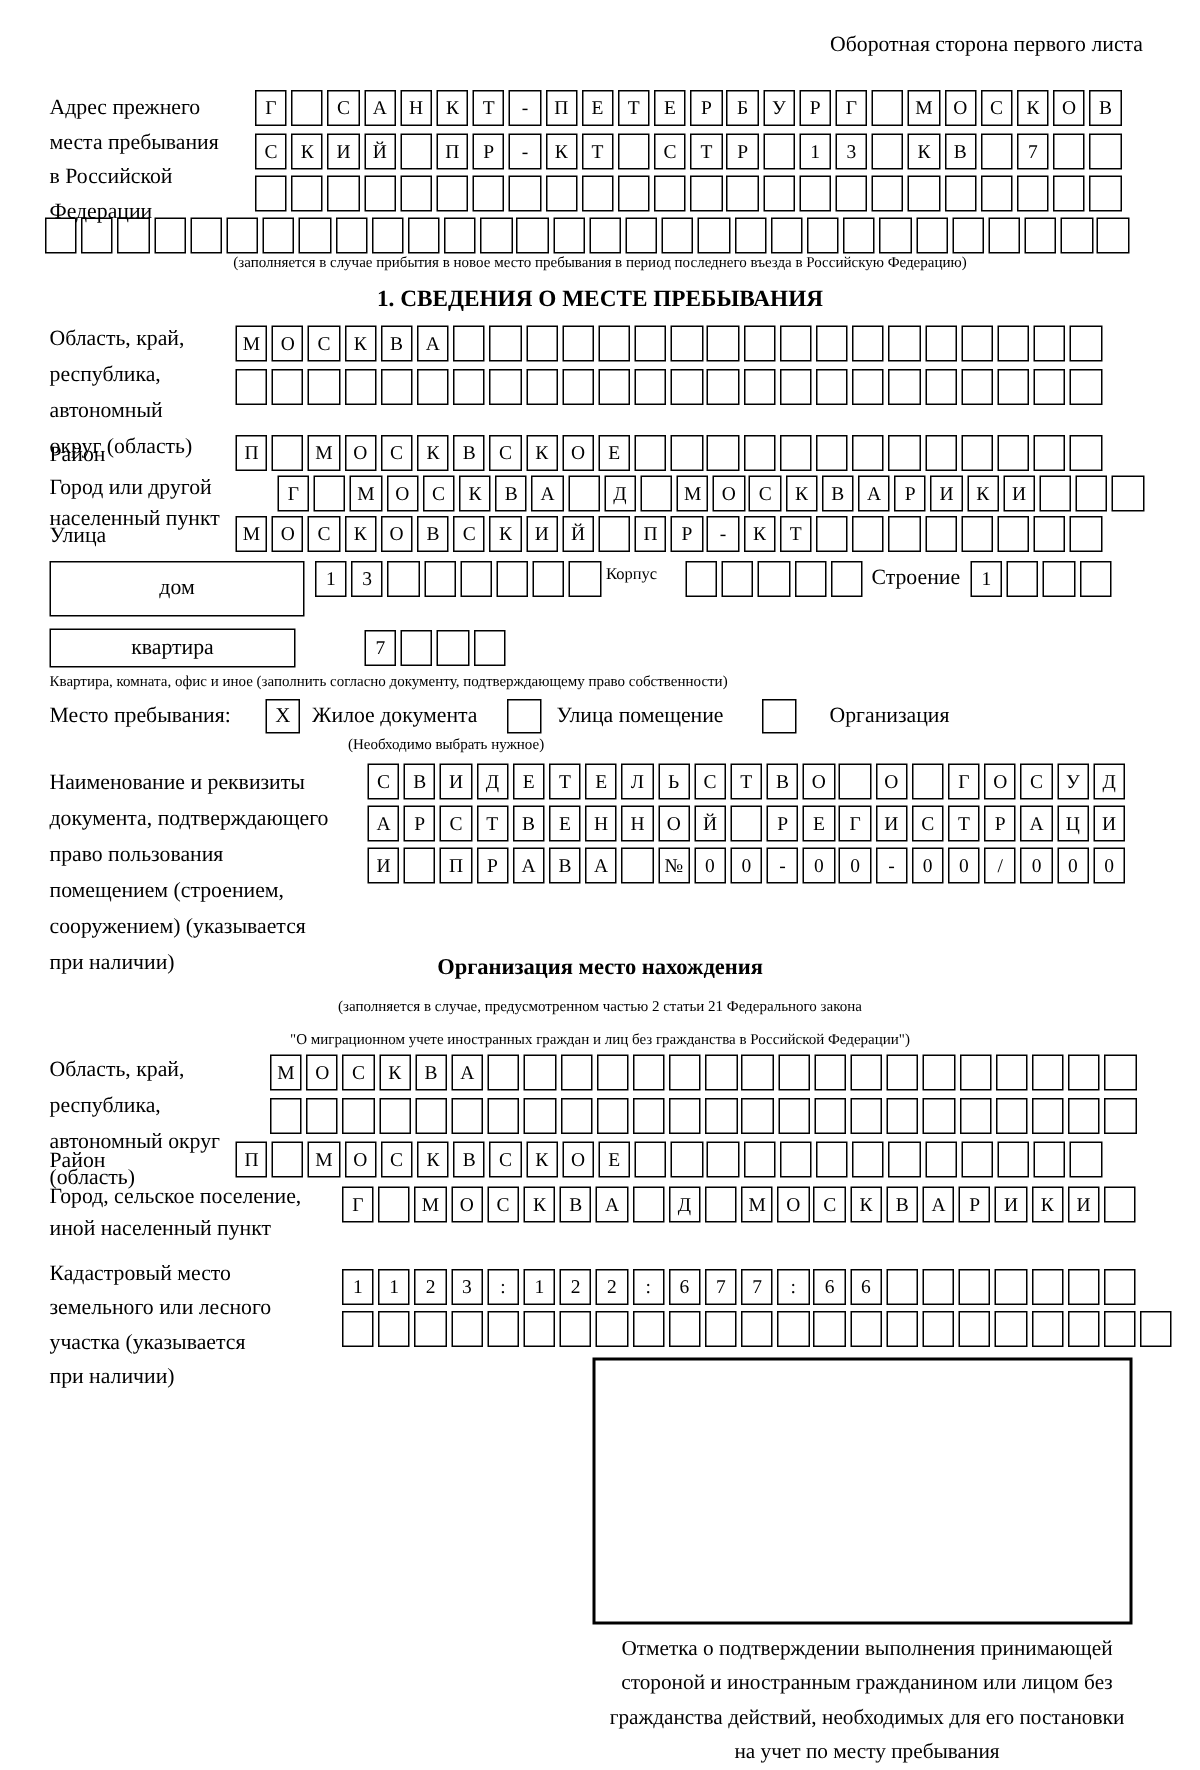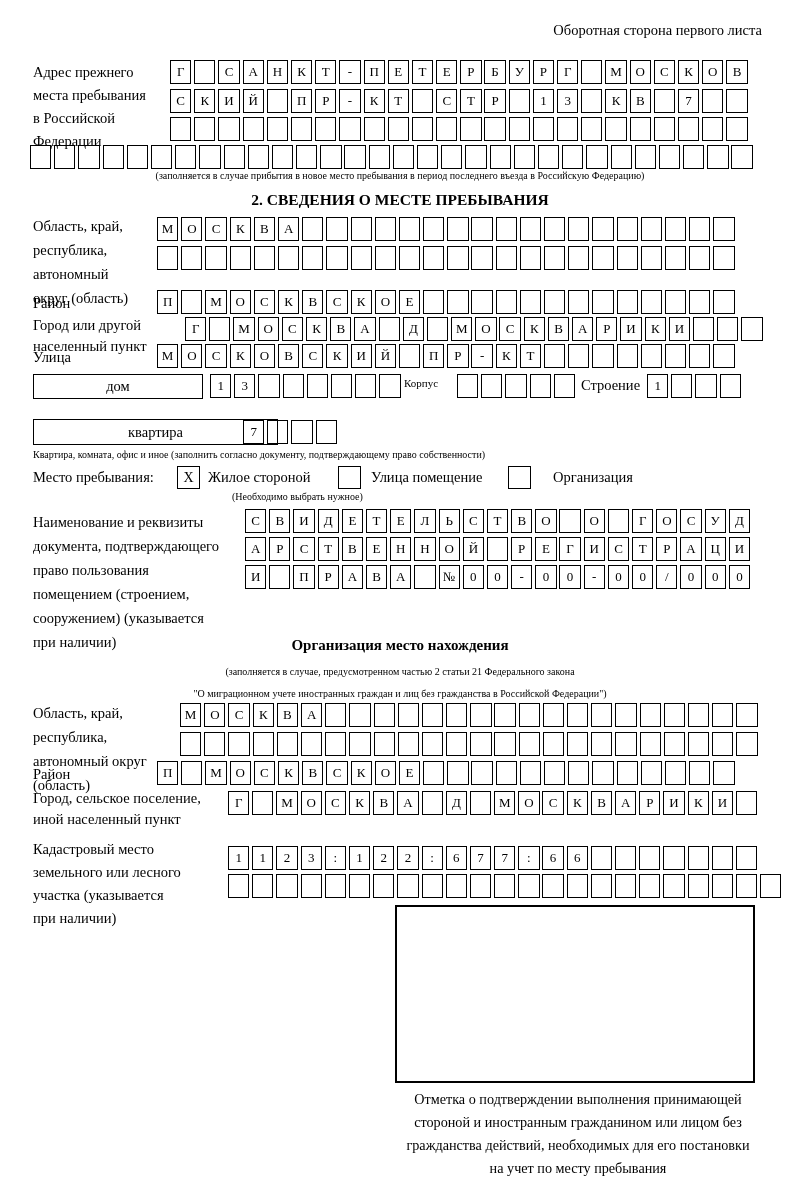--- a/index.html
+++ b/index.html
@@ -139,21 +139,21 @@
       <span class="cell"></span>
       <span class="cell"></span>
       <span class="cell"></span>
       <span class="cell"></span>
       <span class="cell"></span>
       <span class="cell"></span>
       <span class="cell"></span>
     </div>
   <div class="abs note center" style="top:170px;">(заполняется в случае прибытия в новое место пребывания в период последнего въезда в Российскую Федерацию)</div>
 
-  <div class="abs title center" style="top:191px;">2. СВЕДЕНИЯ О МЕСТЕ ПРЕБЫВАНИЯ</div>
+  <div class="abs title center" style="top:191px;">1. СВЕДЕНИЯ О МЕСТЕ ПРЕБЫВАНИЯ</div>
 
   <div class="abs label lh24" style="left:33px;top:214px;">Область, край,
 республика,
 автономный
 округ (область)</div>
   <div class="abs grid" style="left:157px;top:217px;">
       <span class="cell">М</span>
       <span class="cell">О</span>
       <span class="cell">С</span>
       <span class="cell">К</span>
@@ -283,21 +283,21 @@
       <span class="cell"></span>
       <span class="cell"></span>
       <span class="cell"></span>
       <span class="cell"></span>
       <span class="cell"></span>
       <span class="cell"></span>
       <span class="cell"></span>
       <span class="cell"></span>
     </div>
 
-  <div class="abs field-box" style="left:33px;top:374px;width:170px;height:25px;">дом</div>
+  <div class="abs field-box" style="left:33px;top:374px;width:170px;height:37px;">дом</div>
   <div class="abs grid" style="left:210px;top:374px;">
       <span class="cell">1</span>
       <span class="cell">3</span>
       <span class="cell"></span>
       <span class="cell"></span>
       <span class="cell"></span>
       <span class="cell"></span>
       <span class="cell"></span>
       <span class="cell"></span>
     </div>
@@ -310,32 +310,32 @@
       <span class="cell"></span>
     </div>
   <div class="abs" style="left:581px;top:377px;font-size:14.5px;">Строение</div>
   <div class="abs grid" style="left:647px;top:374px;">
       <span class="cell">1</span>
       <span class="cell"></span>
       <span class="cell"></span>
       <span class="cell"></span>
     </div>
 
-  <div class="abs field-box" style="left:33px;top:419px;width:245px;height:26px;">квартира</div>
+  <div class="abs field-box" style="left:33px;top:419px;width:164px;height:26px;">квартира</div>
   <div class="abs grid" style="left:243px;top:420px;">
       <span class="cell">7</span>
       <span class="cell"></span>
       <span class="cell"></span>
       <span class="cell"></span>
     </div>
   <div class="abs note" style="left:33px;top:449px;">Квартира, комната, офис и иное (заполнить согласно документу, подтверждающему право собственности)</div>
 
   <div class="abs" style="left:33px;top:469px;font-size:14.5px;">Место пребывания:</div>
   <div class="abs chk" style="left:177px;top:466px;">X</div>
-  <div class="abs" style="left:208px;top:469px;font-size:14.5px;">Жилое стороной</div>
+  <div class="abs" style="left:208px;top:469px;font-size:14.5px;">Жилое документа</div>
   <div class="abs chk" style="left:338px;top:466px;"></div>
   <div class="abs" style="left:371px;top:469px;font-size:14.5px;">Улица помещение</div>
   <div class="abs chk" style="left:508px;top:466px;"></div>
   <div class="abs" style="left:553px;top:469px;font-size:14.5px;">Организация</div>
   <div class="abs note" style="left:232px;top:491px;">(Необходимо выбрать нужное)</div>
 
   <div class="abs label lh24" style="left:33px;top:510px;">Наименование и реквизиты
 документа, подтверждающего
 право пользования
 помещением (строением,

